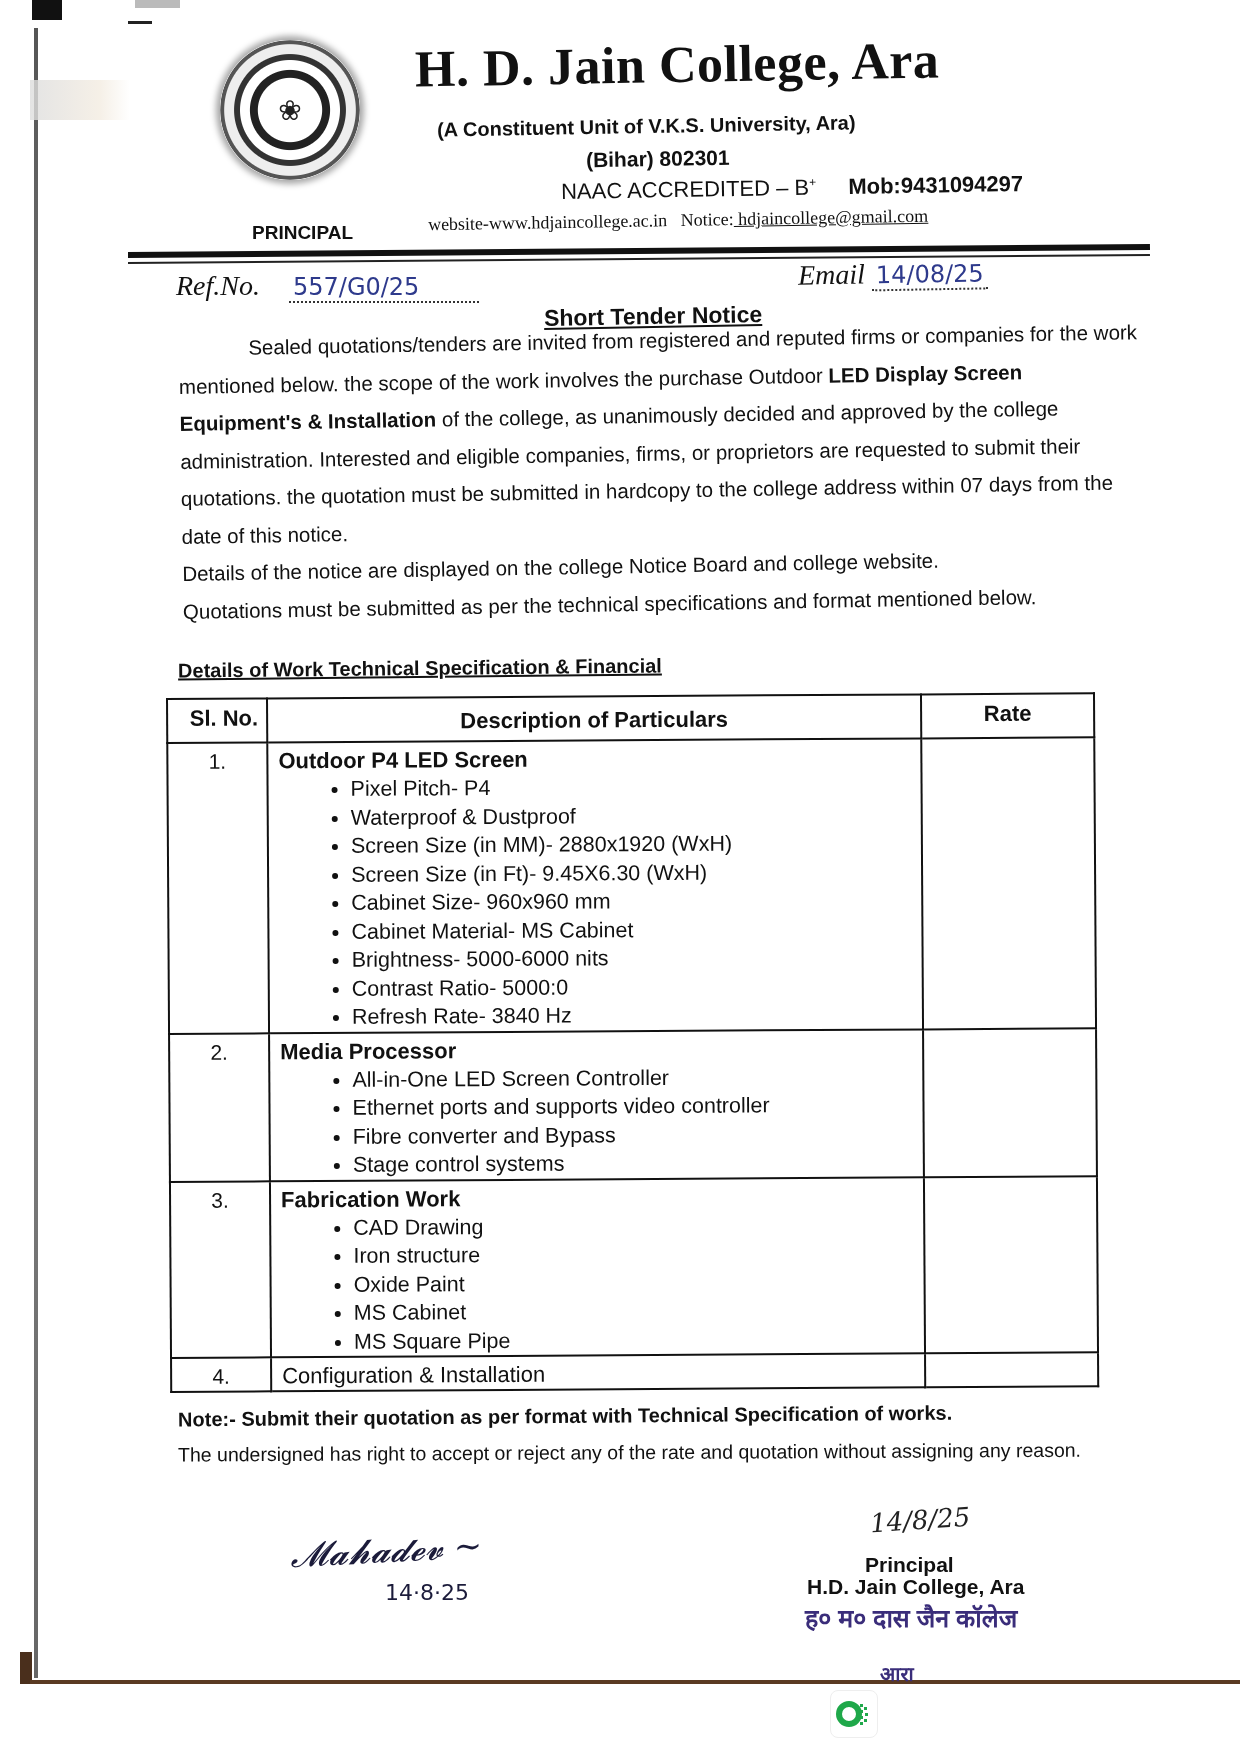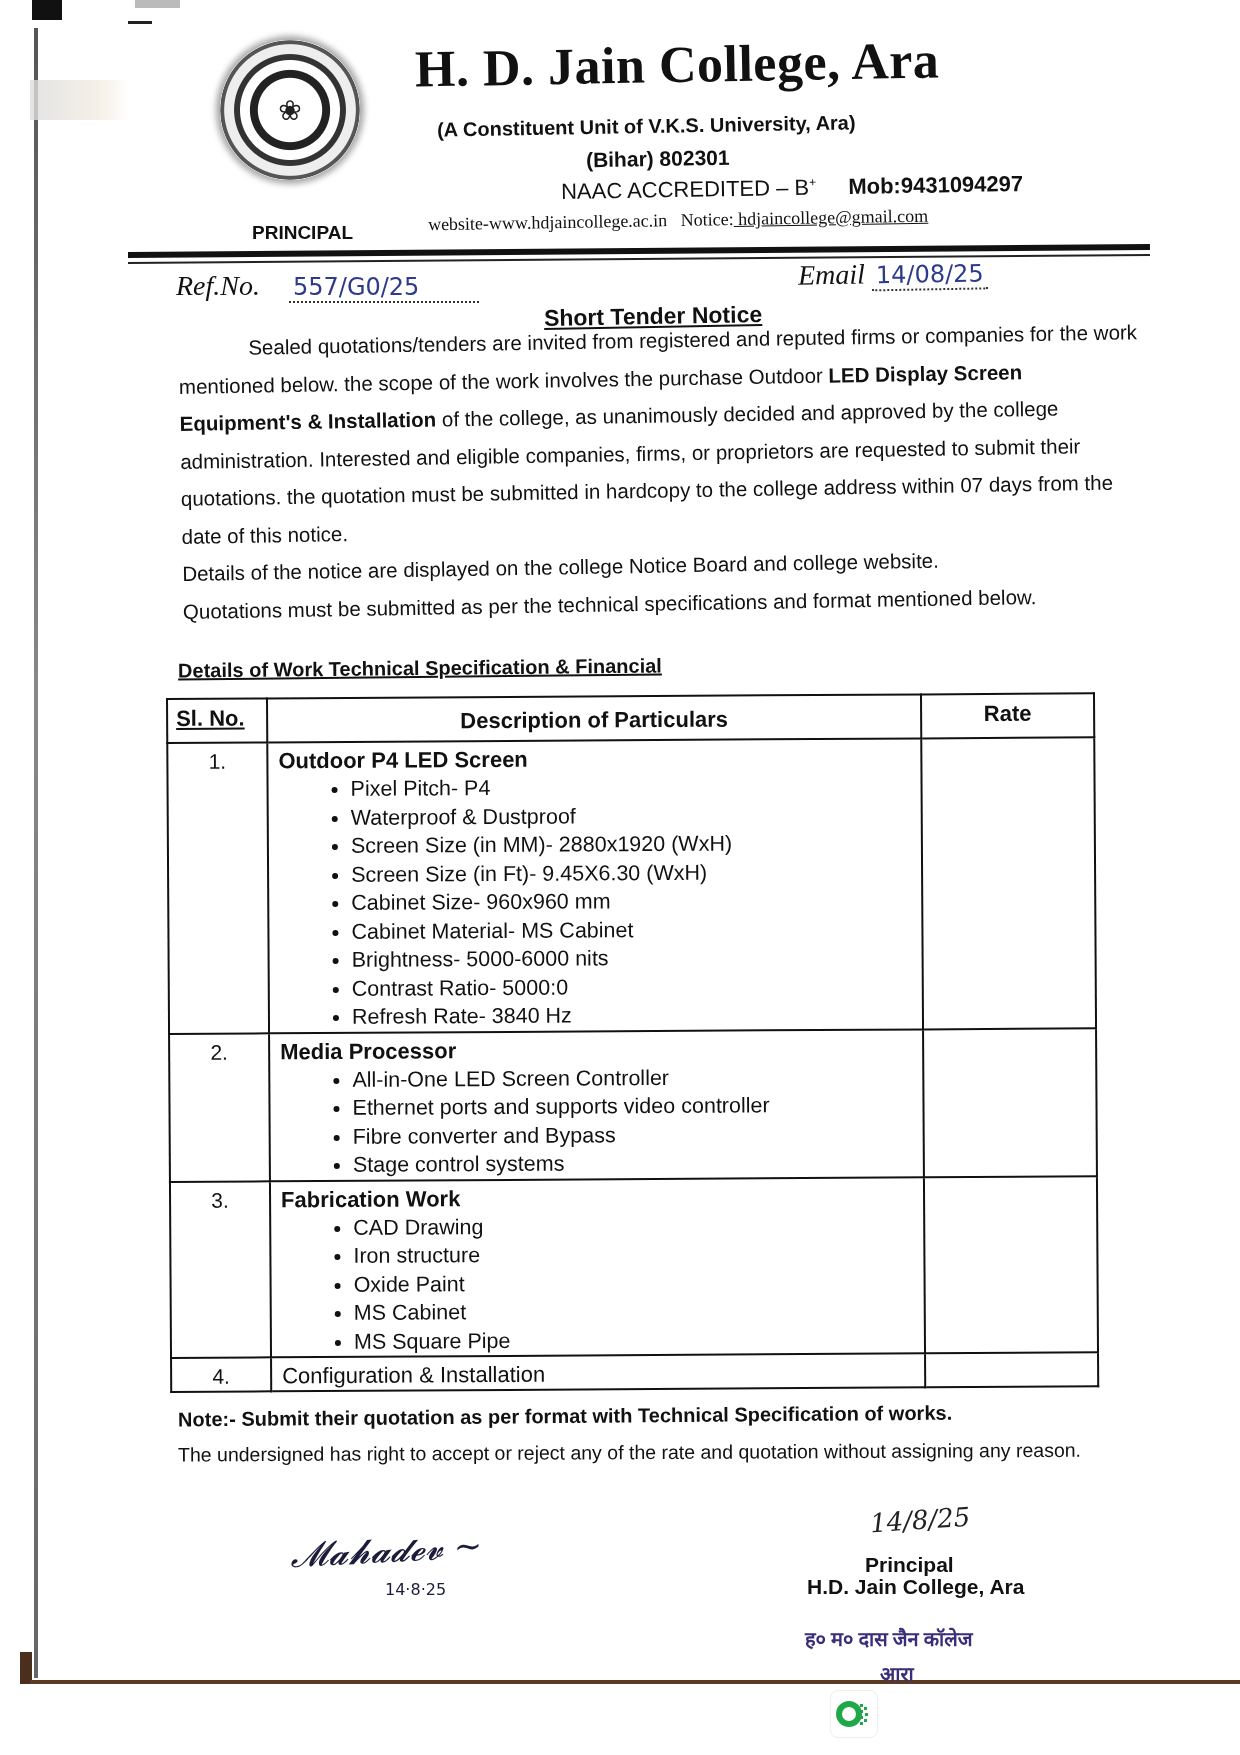--- a/index.html
+++ b/index.html
@@ -52,39 +52,39 @@
     .para b { font-weight: bold; }
 
     .sec-title { position: absolute; left: 178px; top: 657px; font-weight: bold; font-size: 20px; text-decoration: underline; transform: rotate(-.6deg); }
 
     table.spec {
       position: absolute; left: 166px; top: 698px; width: 929px; border-collapse: collapse;
       transform: rotate(-.35deg); transform-origin: left top; font-size: 21px;
     }
     table.spec th, table.spec td { border: 2px solid #111; vertical-align: top; }
     table.spec th { font-weight: bold; font-size: 22px; padding: 6px 8px; }
-    .col-sl { width: 82px; text-align: left; text-decoration: underline; }
+    .col-sl { width: 82px; text-align: right; }
     .col-rate { width: 155px; }
     .sl-cell { text-align: center; padding-top: 6px; }
     .desc-cell { padding: 4px 10px 0 10px; }
     .item-title { font-weight: bold; font-size: 22px; line-height: 28px; }
     .item-plain { font-size: 22px; line-height: 28px; }
     ul.specs { margin: 0; padding-left: 72px; list-style: disc; }
     ul.specs li { line-height: 28.5px; font-size: 21.5px; }
 
     .note { position: absolute; left: 178px; top: 1405px; font-weight: bold; font-size: 20px; transform: rotate(-.5deg); }
     .note2 { position: absolute; left: 178px; top: 1437px; width: 960px; font-size: 19.5px; line-height: 30px; transform: rotate(-.3deg); }
 
     .sig-left { position: absolute; left: 290px; top: 1530px; font-family: "DejaVu Serif", serif; font-style: italic; color: #1b1b3a; font-size: 34px; transform: rotate(-3deg); }
-    .sig-left-date { position: absolute; left: 385px; top: 1580px; font-family: "DejaVu Sans", sans-serif; color: #1b1b3a; font-size: 16px; }
+    .sig-left-date { position: absolute; left: 385px; top: 1580px; font-family: "DejaVu Sans", sans-serif; color: #1b1b3a; font-size: 22px; }
 
     .sig-right-hand { position: absolute; left: 870px; top: 1505px; font-family: "DejaVu Serif", serif; font-style: italic; color: #222; font-size: 26px; transform: rotate(-4deg); }
     .sig-right-title { position: absolute; left: 865px; top: 1553px; font-weight: bold; font-size: 21px; }
     .sig-right-college { position: absolute; left: 807px; top: 1575px; font-weight: bold; font-size: 21px; }
-    .stamp-line1 { position: absolute; left: 805px; top: 1600px; color: #3a2d7a; font-weight: bold; font-size: 20px; font-family: Liberation Serif, serif; margin-top: 25px; }
+    .stamp-line1 { position: absolute; left: 805px; top: 1600px; color: #3a2d7a; font-weight: bold; font-size: 25px; font-family: Liberation Sans, sans-serif; }
     .stamp-line2 { position: absolute; left: 880px; top: 1660px; color: #3a2d7a; font-weight: bold; font-size: 20px; font-family: "DejaVu Sans", sans-serif; }
 
     .scanner { position: absolute; left: 830px; top: 1690px; display: flex; align-items: center; gap: 14px; }
     .scanner-icon {
       width: 46px; height: 46px; border-radius: 8px; background: #fff; border: 1px solid #eee;
       display: flex; align-items: center; justify-content: center;
     }
     .scanner-text { font-family: "DejaVu Sans", sans-serif; font-size: 24px; color: #222; }
   </style>
 </head>

